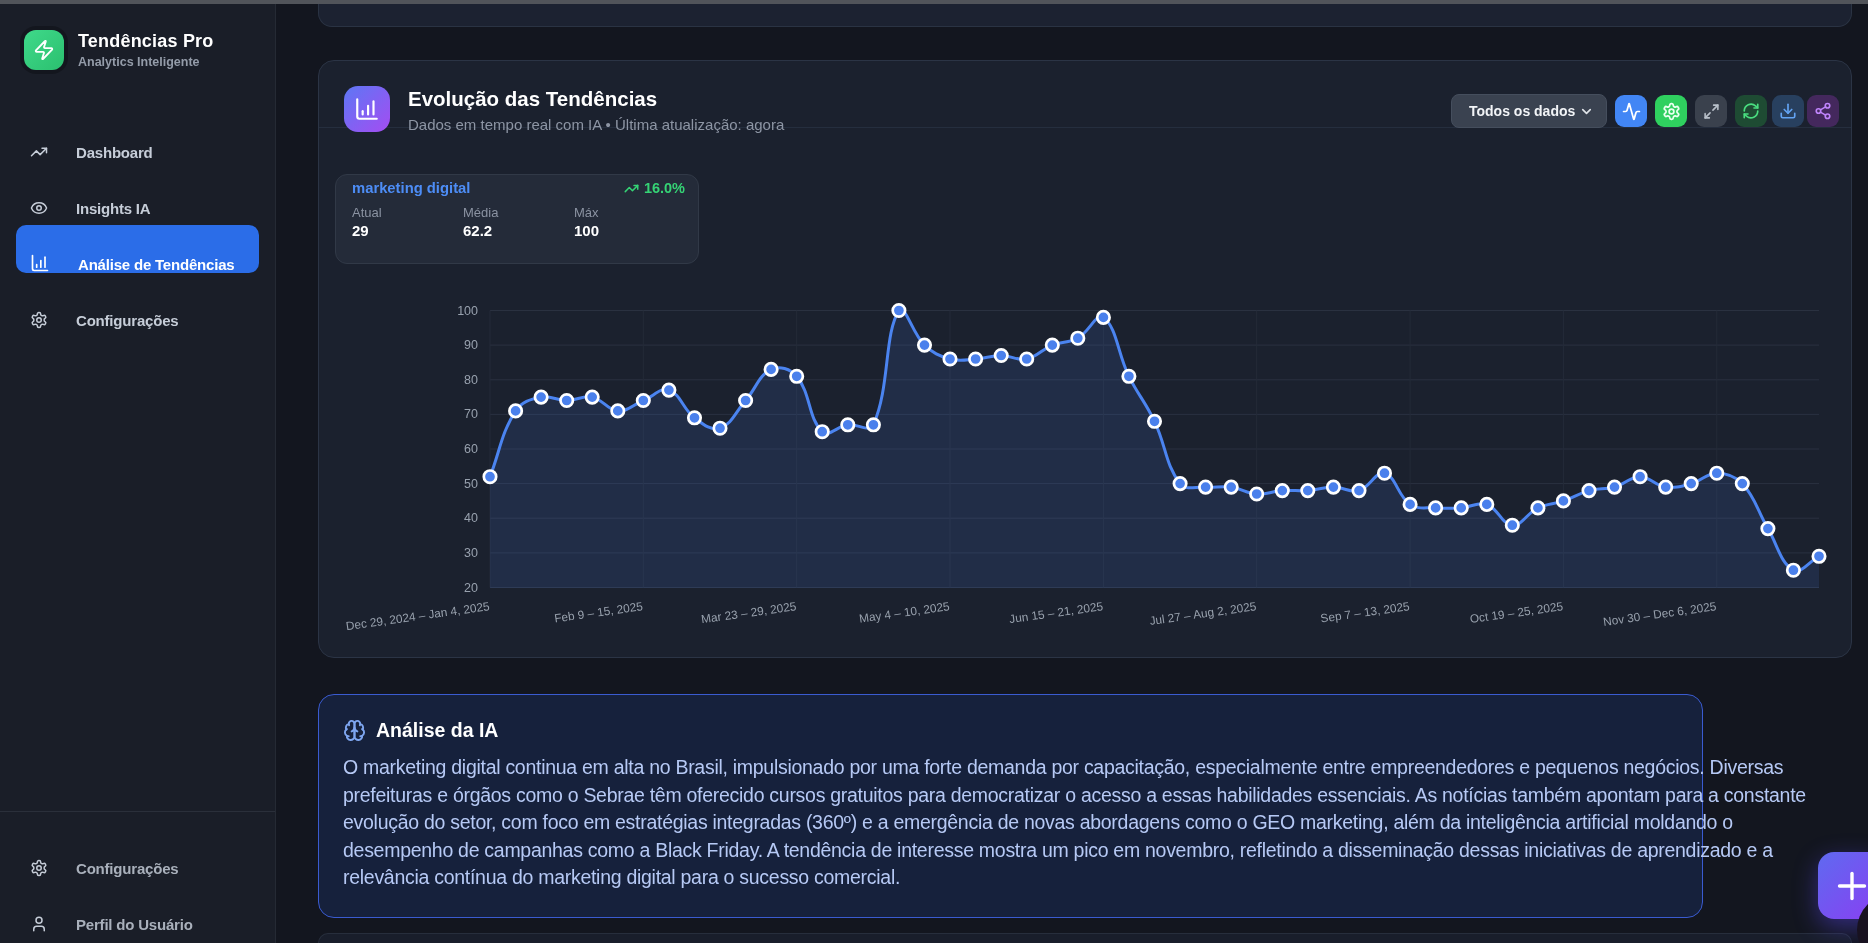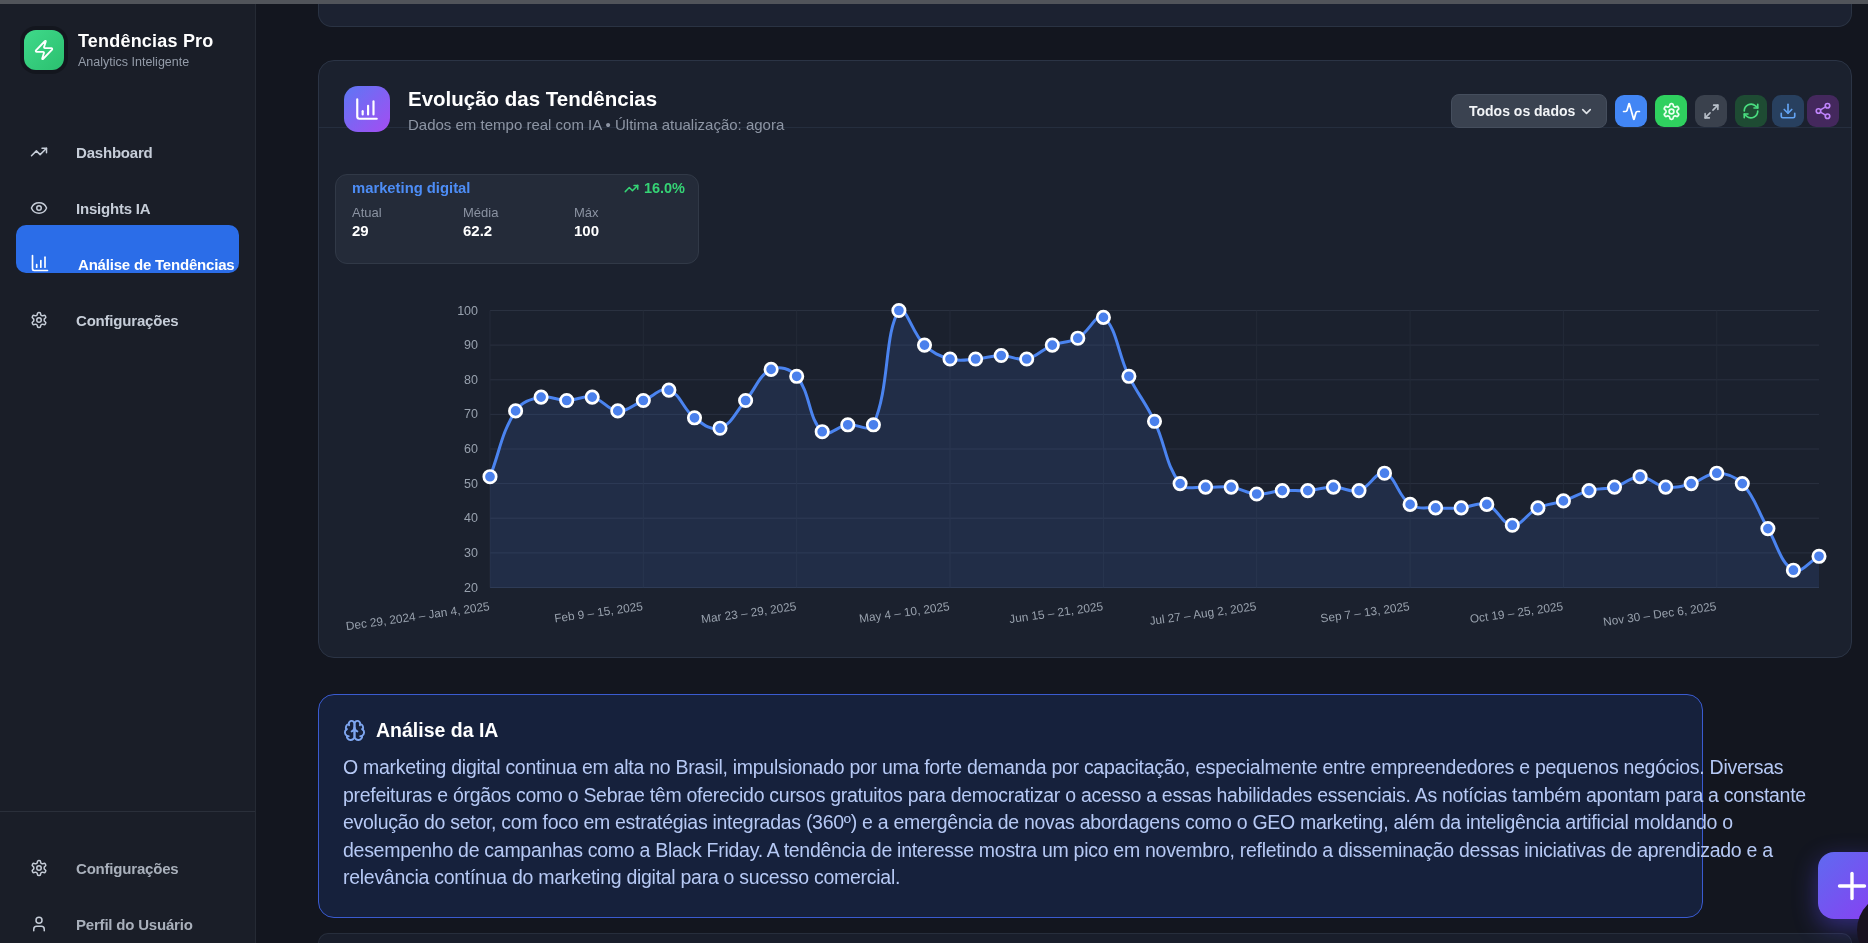--- a/index.html
+++ b/index.html
@@ -1,27 +1,27 @@
 <!DOCTYPE html>
 <html lang="pt-BR"><head>
 <meta charset="UTF-8">
 <style>
   * { margin:0; padding:0; box-sizing:border-box; }
   html,body { width:1868px; height:943px; overflow:hidden; background:#13161f;
     font-family:"Liberation Sans", sans-serif; }
   .topstrip { position:absolute; left:0; top:0; width:1868px; height:4px; background:#51545a; z-index:50; }
   
-  .sidebar { position:absolute; left:0; top:0; width:256px; height:943px;
+  .sidebar { position:absolute; left:0; top:0; width:276px; height:943px;
     background:#1a1e28; border-right:1px solid #252a34; z-index:10; }
   .logo-row { display:flex; align-items:center; gap:14px; padding:30px 24px 26px 24px; }
   .logo-ic { width:40px; height:40px; border-radius:12px;
     background:linear-gradient(135deg,#3fd98a,#2bc06f); display:flex; align-items:center; justify-content:center;
     box-shadow:0 0 0 4px rgba(0,0,0,0.25); }
   .logo-t1 { font-size:18px; font-weight:bold; color:#fff; letter-spacing:0.2px; }
-  .logo-t2 { font-size:12.5px; color:#949ca9; margin-top:3px; }
+  .logo-t2 { font-size:12.5px; color:#949ca9; margin-top:3px;font-weight:bold; }
   .nav { padding:17px 16px 0 16px; }
   .nav-item { display:flex; align-items:flex-end; gap:28px; height:48px; padding:0 14px;
     border-radius:10px; color:#c6cdd8; font-size:15px; font-weight:bold; margin-bottom:8px; white-space:nowrap; letter-spacing:-0.2px; }
   .nav-item svg { flex:0 0 auto; }
   .nav-item.active { background:#2b6de8; color:#fff; }
   .side-bottom { position:absolute; left:0; bottom:0; width:100%; border-top:1px solid #2a2f3a; padding:17px 16px 10px 16px; }
   .side-bottom .nav-item { color:#a9b0bb; }
   
   .main { position:absolute; left:256px; top:0; width:1612px; height:943px; }
   .card-top { position:absolute; left:62px; top:4px; width:1534px; height:23px;

